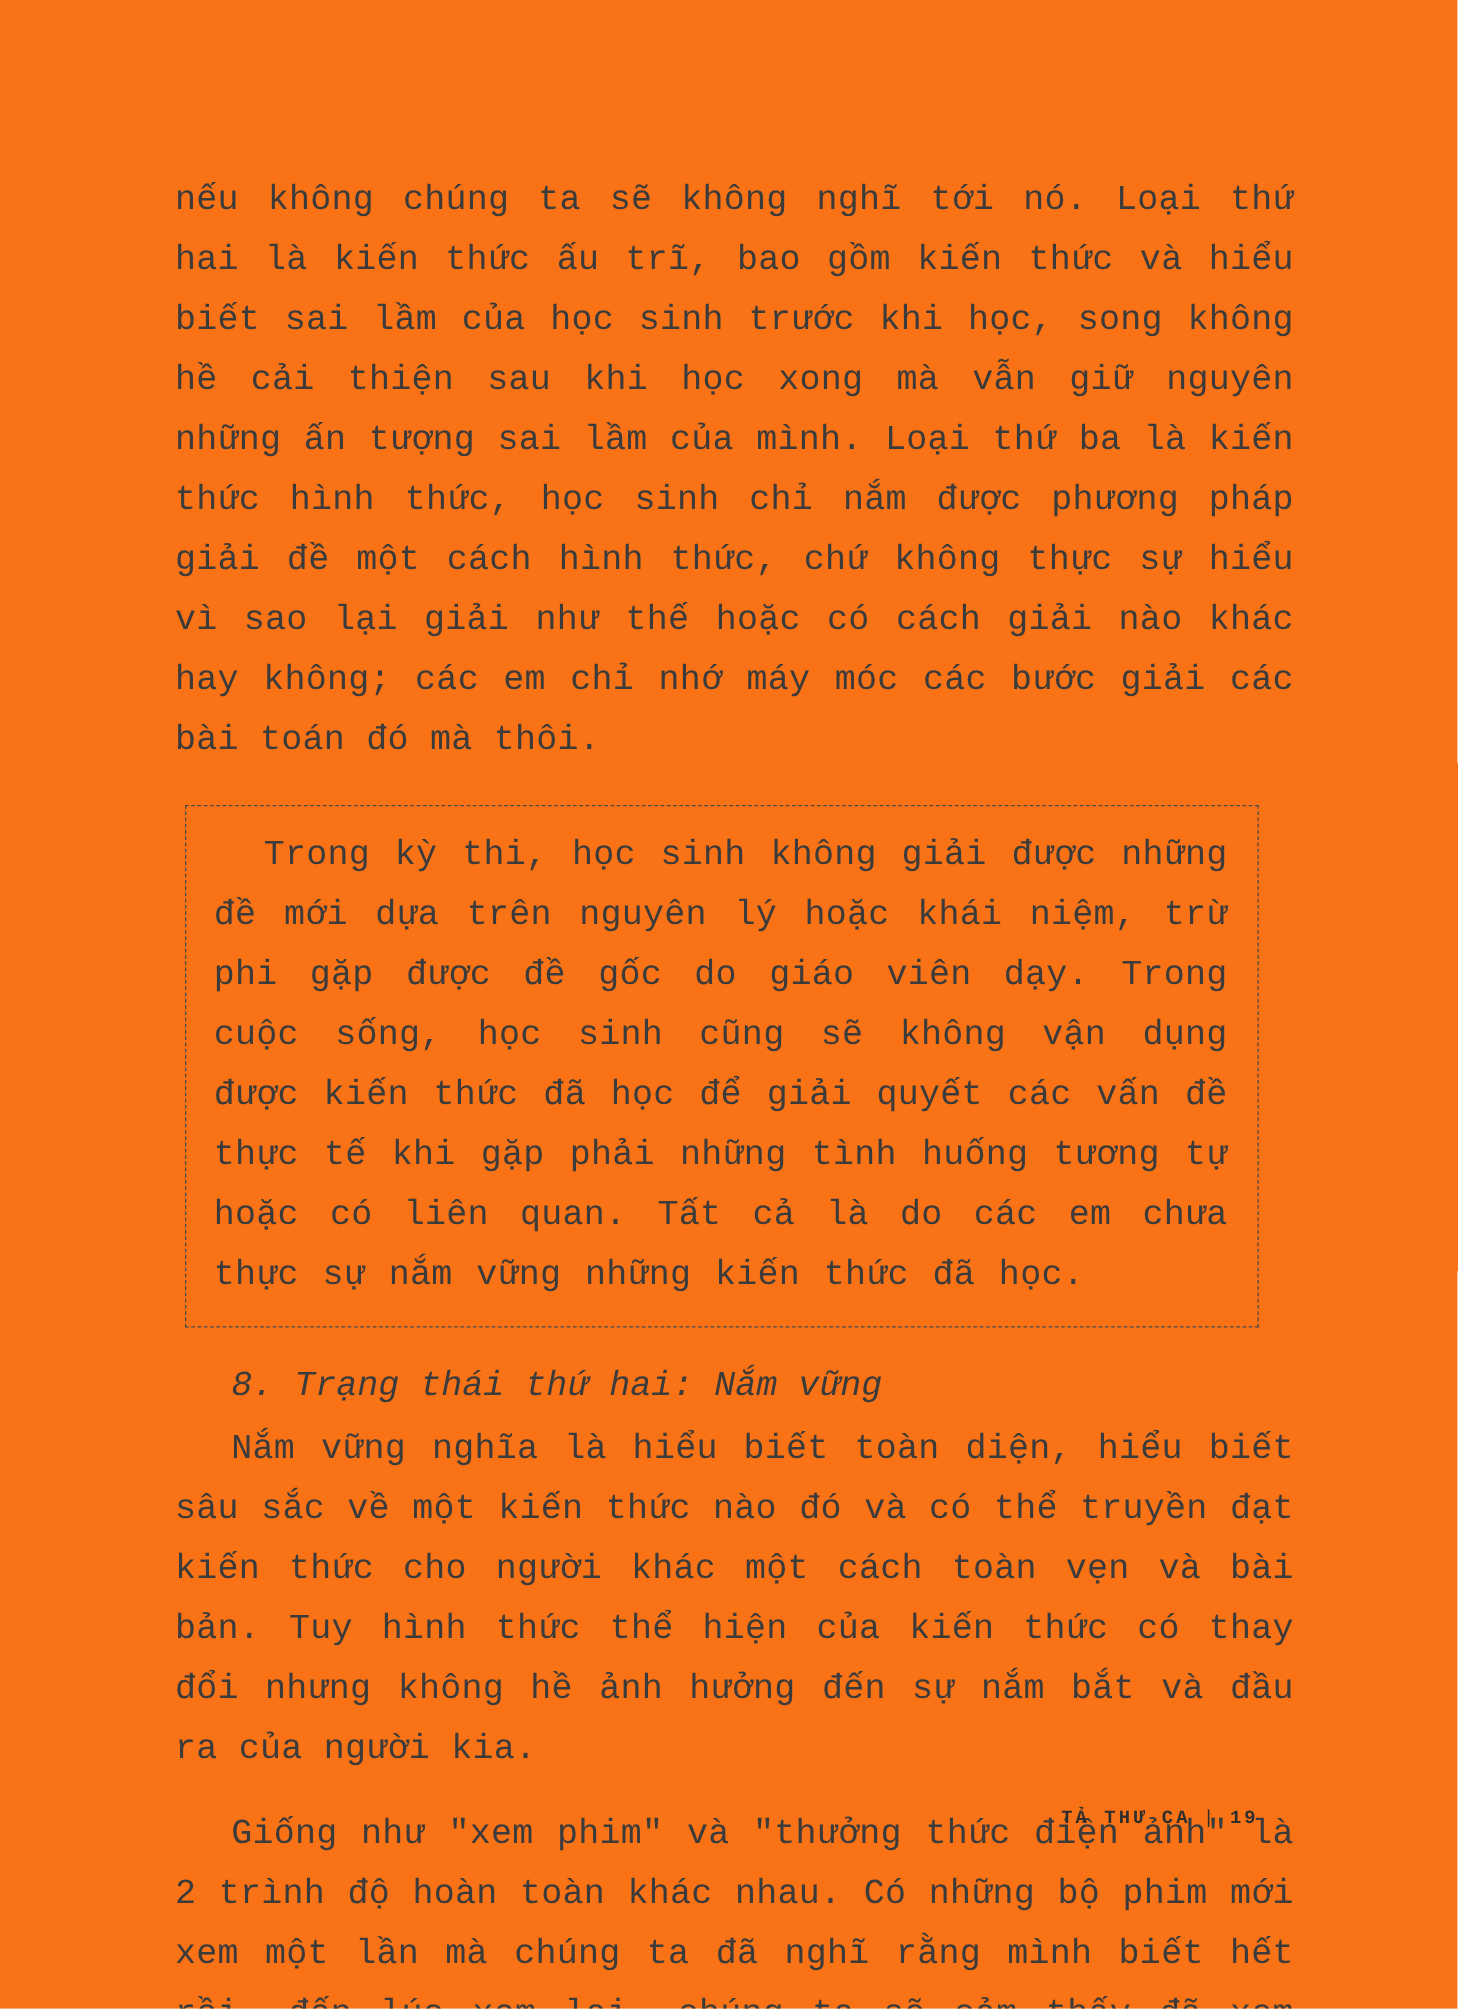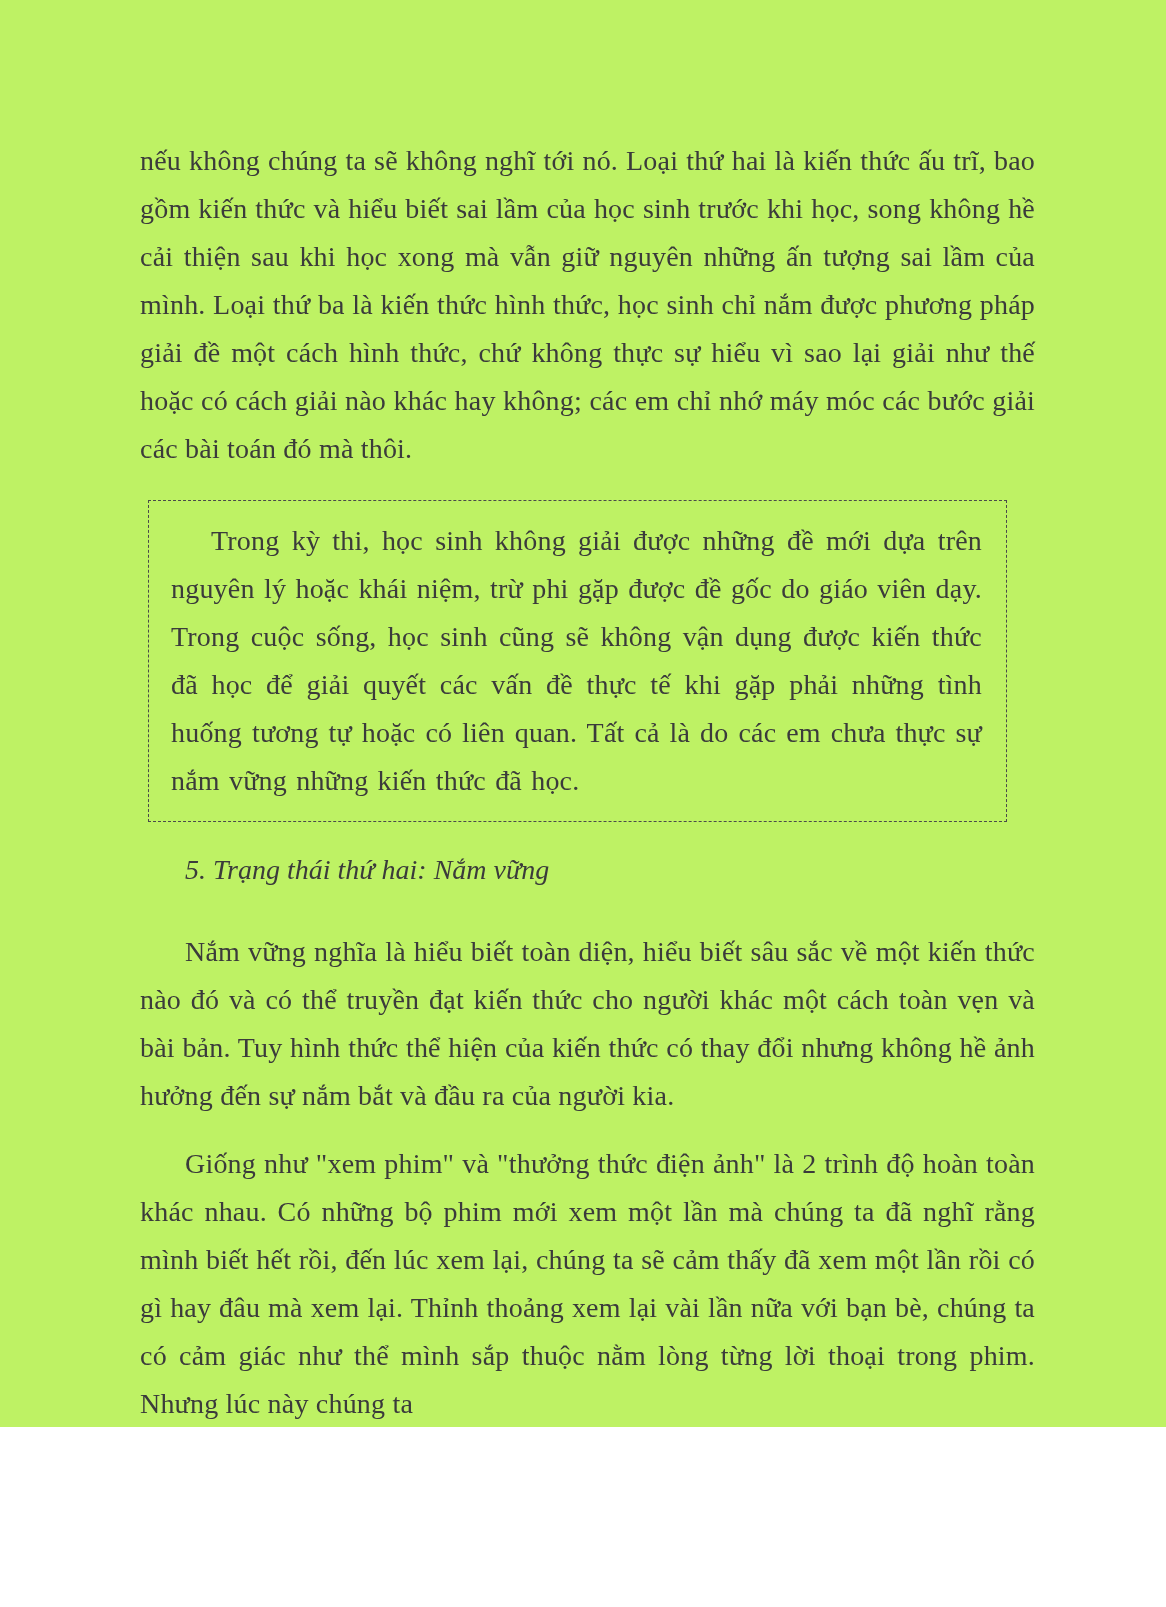--- a/index.html
+++ b/index.html
@@ -3,23 +3,23 @@
 <meta charset="utf-8">
 <style>
   html, body {
     margin: 0;
     padding: 0;
     background: #ffffff;
   }
   .page {
     position: relative;
     width: 1166px;
-    height: 1427px;
-    background: #bef264;
-    font-family: Liberation Serif, serif;
+    height: 1607px;
+    background: #f97316;
+    font-family: Liberation Mono, monospace;
     color: #3b3b3b;
     overflow: hidden;
   }
   .content {
     position: absolute;
     left: 140px;
     right: 131px;
     top: 137px;
   }
   .para {
@@ -44,21 +44,21 @@
     word-spacing: 2px;
   }
   .section-heading {
     margin: 24px 0 0 45px;
     font-size: 28px;
     line-height: 48px;
     font-style: italic;
     font-weight: normal;
     color: #3b3b3b;
   }
-  .para.p2 { margin-top: 34px; }
+  .para.p2 { margin-top: 2px; }
   .para.p3 { margin-top: 20px; }
   .footer {
     position: absolute;
     top: 1446px;
     right: 159px;
     font-size: 15px;
     font-weight: 600;
     letter-spacing: 2.5px;
     color: #2e2e2e;
     white-space: nowrap;
@@ -75,21 +75,21 @@
 
 <div class="page">
   <div class="content">
 
     <p class="para">nếu không chúng ta sẽ không nghĩ tới nó. Loại thứ hai là kiến thức ấu trĩ, bao gồm kiến thức và hiểu biết sai lầm của học sinh trước khi học, song không hề cải thiện sau khi học xong mà vẫn giữ nguyên những ấn tượng sai lầm của mình. Loại thứ ba là kiến thức hình thức, học sinh chỉ nắm được phương pháp giải đề một cách hình thức, chứ không thực sự hiểu vì sao lại giải như thế hoặc có cách giải nào khác hay không; các em chỉ nhớ máy móc các bước giải các bài toán đó mà thôi.</p>
 
     <div class="callout-box">
       <p class="para">Trong kỳ thi, học sinh không giải được những đề mới dựa trên nguyên lý hoặc khái niệm, trừ phi gặp được đề gốc do giáo viên dạy. Trong cuộc sống, học sinh cũng sẽ không vận dụng được kiến thức đã học để giải quyết các vấn đề thực tế khi gặp phải những tình huống tương tự hoặc có liên quan. Tất cả là do các em chưa thực sự nắm vững những kiến thức đã học.</p>
     </div>
 
-    <h2 class="section-heading">5. Trạng thái thứ hai: Nắm vững</h2>
+    <h2 class="section-heading">8. Trạng thái thứ hai: Nắm vững</h2>
 
     <p class="para indent p2">Nắm vững nghĩa là hiểu biết toàn diện, hiểu biết sâu sắc về một kiến thức nào đó và có thể truyền đạt kiến thức cho người khác một cách toàn vẹn và bài bản. Tuy hình thức thể hiện của kiến thức có thay đổi nhưng không hề ảnh hưởng đến sự nắm bắt và đầu ra của người kia.</p>
 
     <p class="para indent p3">Giống như "xem phim" và "thưởng thức điện ảnh" là 2 trình độ hoàn toàn khác nhau. Có những bộ phim mới xem một lần mà chúng ta đã nghĩ rằng mình biết hết rồi, đến lúc xem lại, chúng ta sẽ cảm thấy đã xem một lần rồi có gì hay đâu mà xem lại. Thỉnh thoảng xem lại vài lần nữa với bạn bè, chúng ta có cảm giác như thể mình sắp thuộc nằm lòng từng lời thoại trong phim. Nhưng lúc này chúng ta</p>
 
   </div>
 
   <div class="footer">
     <span>TẢ THƯ CA</span><span class="sep">|</span><span>19</span>
   </div>

